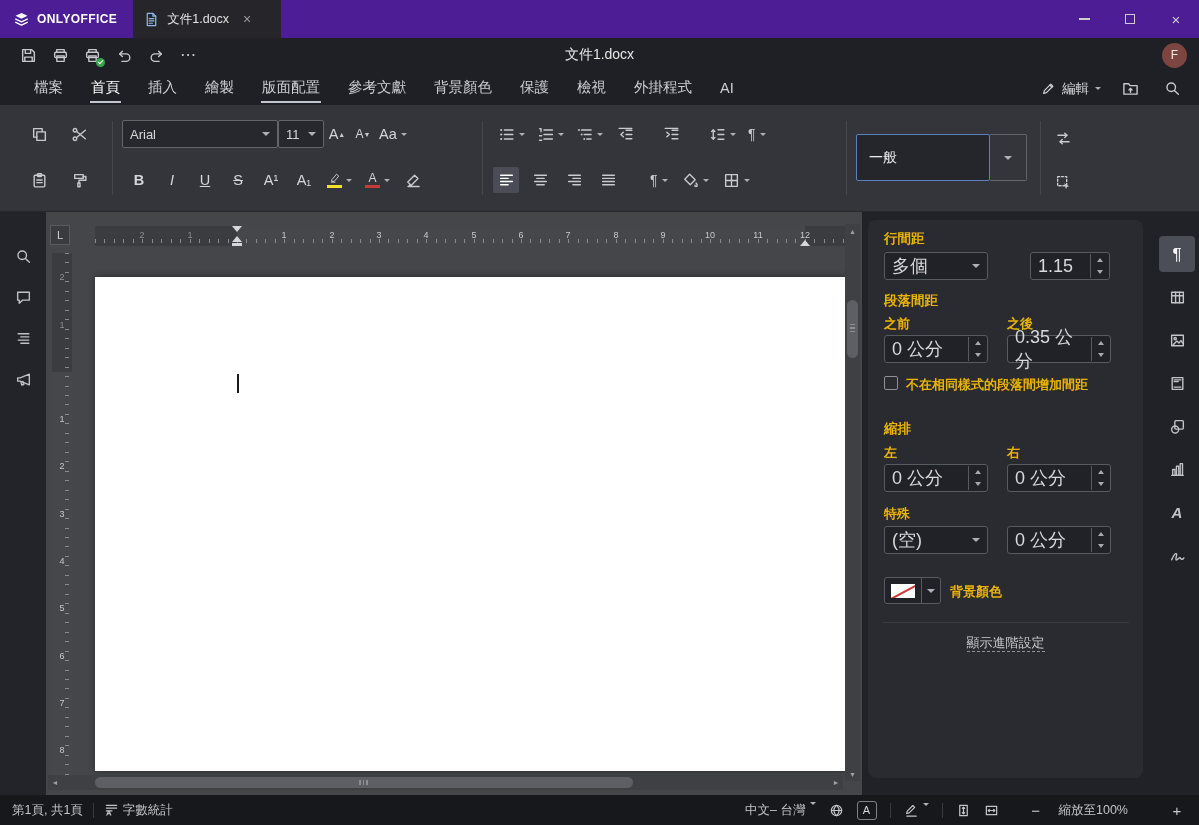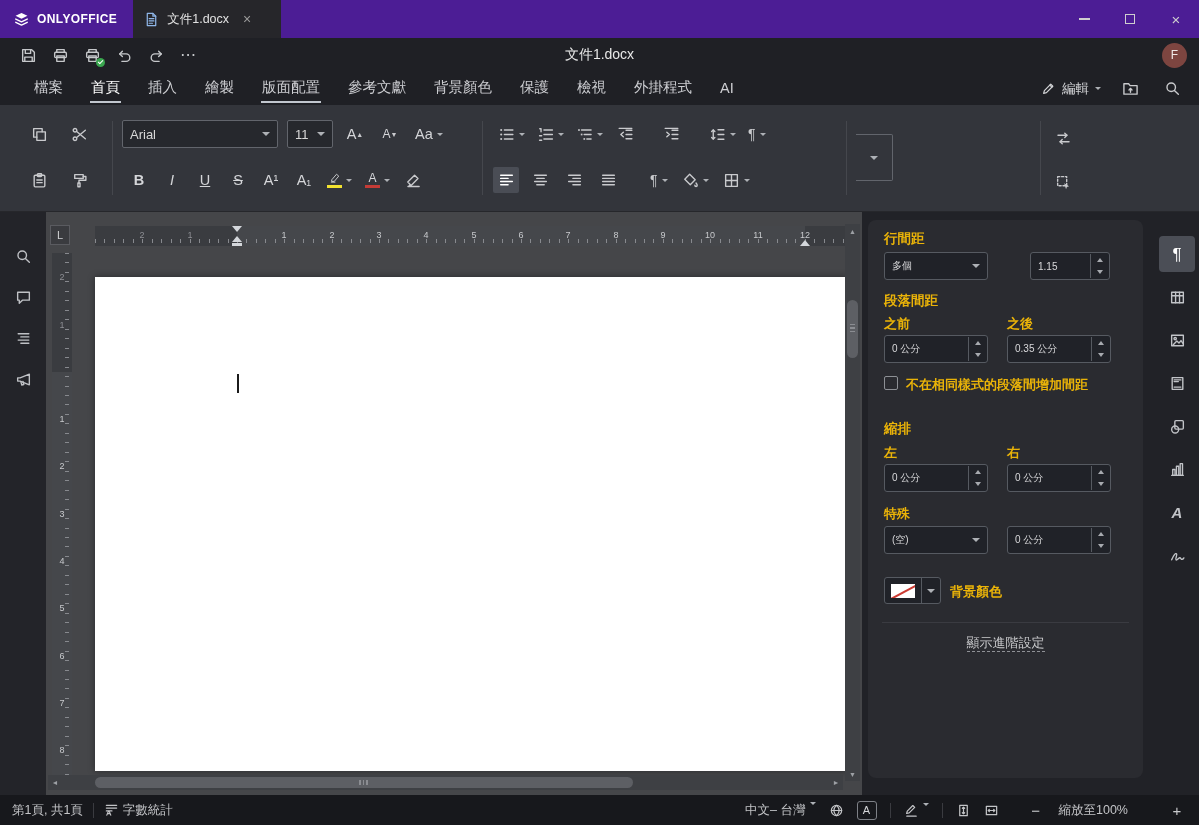--- a/index.html
+++ b/index.html
@@ -91,21 +91,21 @@
   #hscroll .sbtn { top:0; bottom:0; width:14px; }
   #vthumb { position:absolute; left:2px; right:2px; top:76px; height:58px; background:#5d5f64; border-radius:6px; }
   #vthumb::after { content:""; position:absolute; left:3px; right:3px; top:24px; height:10px; background:repeating-linear-gradient(to bottom,#8b8d92 0 1.5px,transparent 1.5px 3.5px); }
   #hthumb { position:absolute; top:2px; bottom:2px; left:47px; width:538px; background:#5d5f64; border-radius:6px; }
   #hthumb::after { content:""; position:absolute; top:3px; bottom:3px; left:264px; width:10px; background:repeating-linear-gradient(to right,#8b8d92 0 1.5px,transparent 1.5px 3.5px); }
 
   
   #rightpanel { position:absolute; left:868px; top:220px; width:275px; height:558px; background:#2a2b30; border-radius:8px; }
   .ph { position:absolute; font-weight:bold; color:#eab308; font-size:13.5px; }
   .plabel { position:absolute; color:#eab308; font-size:13px;font-weight:bold; }
-  .input { position:absolute; height:28px; background:#202228; border:1px solid #565a61; border-radius:3px; display:flex; align-items:center; justify-content:space-between; padding:0 7px; color:#d9d9db; font-size:10px; }
+  .input { position:absolute; height:28px; background:#202228; border:1px solid #565a61; border-radius:3px; display:flex; align-items:center; justify-content:space-between; padding:0 7px; color:#d9d9db; font-size:18px; }
   .spin { padding-right:22px; }
   .spinarrows { position:absolute; right:1px; top:1px; bottom:1px; width:18px; border-left:1px solid #565a61; display:flex; flex-direction:column; }
   .spinarrows span { flex:1; display:flex; align-items:center; justify-content:center; }
   .up { width:0;height:0;border-left:3.5px solid transparent;border-right:3.5px solid transparent;border-bottom:4px solid #a7aaaf; }
   .dn { width:0;height:0;border-left:3.5px solid transparent;border-right:3.5px solid transparent;border-top:4px solid #a7aaaf; }
   .checkbox { position:absolute; width:14px; height:14px; border:1px solid #8d9095; border-radius:2px; background:transparent; }
   .colorbtn { position:absolute; left:16px; top:357px; height:27px; display:flex; border:1px solid #565a61; border-radius:3px; overflow:hidden; background:#202228; }
   .swatch { width:36px; display:flex; align-items:center; justify-content:center; }
   .swatch-in { width:24px; height:14px; background:#fff; position:relative; overflow:hidden; }
   .swatch-in::after { content:""; position:absolute; left:-4px; top:6px; width:38px; height:2px; background:var(--no_fill_red,#cc3b33); transform:rotate(-28deg); }
@@ -271,21 +271,21 @@
       </div>
       <div class="tb">
         <svg class="ic" viewBox="0 0 16 16">
           <rect x="3.5" y="2.5" width="8" height="3.5"></rect>
             <path d="M11.5 4.2h2.5v3.6H7.5v2.7"></path>
             <rect x="6.5" y="10.3" width="2" height="3.6"></rect>
         </svg>
       </div>
     </div>
 
-    <div class="trow" style="left:122px; top:15px; gap:9px;">
+    <div class="trow" style="left:122px; top:15px; ">
       <div class="combo" style="width:156px">
         <span>Arial</span>
         <span class="chev"></span>
       </div>
       <div class="combo" style="width:46px">
         <span>11</span>
         <span class="chev"></span>
       </div>
       <div class="tb">
         <span class="letter">A</span>
@@ -432,20 +432,23 @@
       <div class="tbd">
         <svg class="ic" viewBox="0 0 16 16">
           <rect x="2.5" y="2.5" width="11" height="11"></rect>
             <path d="M8 2.5v11M2.5 8h11"></path>
         </svg>
         <span class="chev sm"></span>
       </div>
     </div>
 
     <div class="styles-box">
+      <div class="style-preview">
+        <span>一般</span>
+      </div>
       <div class="style-chev">
         <span class="chev"></span>
       </div>
     </div>
 
     <div class="trow" style="left:1050px; top:20px;">
       <div class="tb">
         <svg class="ic" viewBox="0 0 16 16">
           <path d="M2.8 5h8.4"></path>
             <path d="M9.2 3l2 2-2 2"></path>

